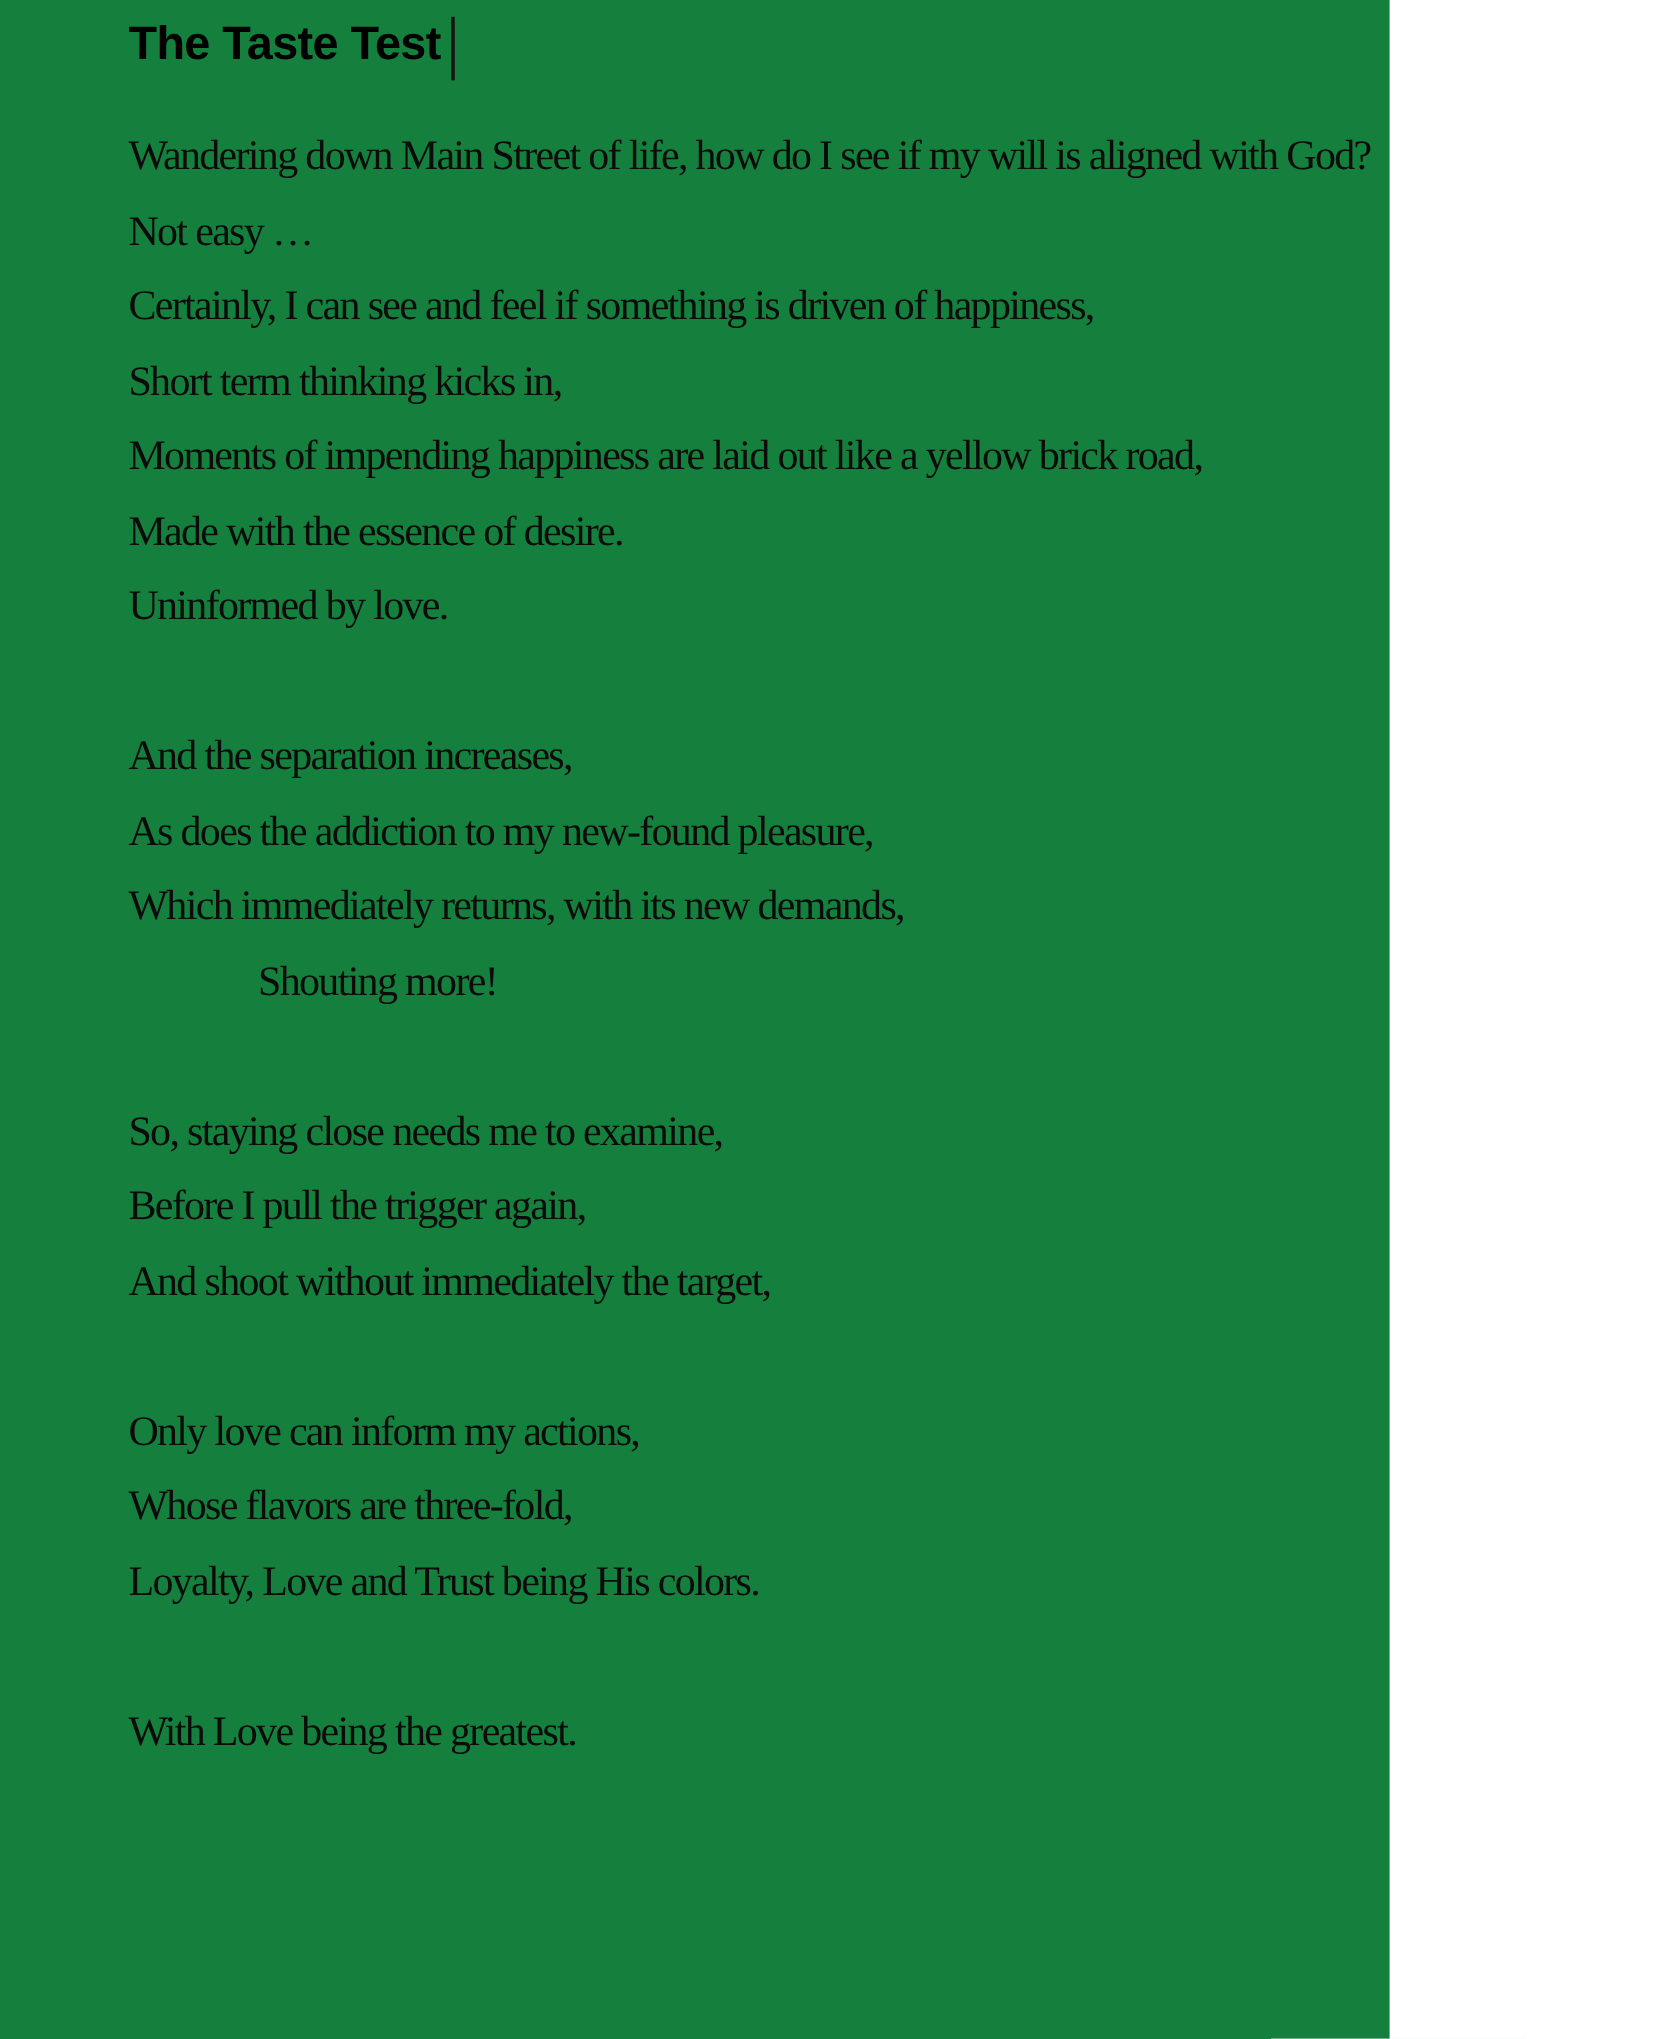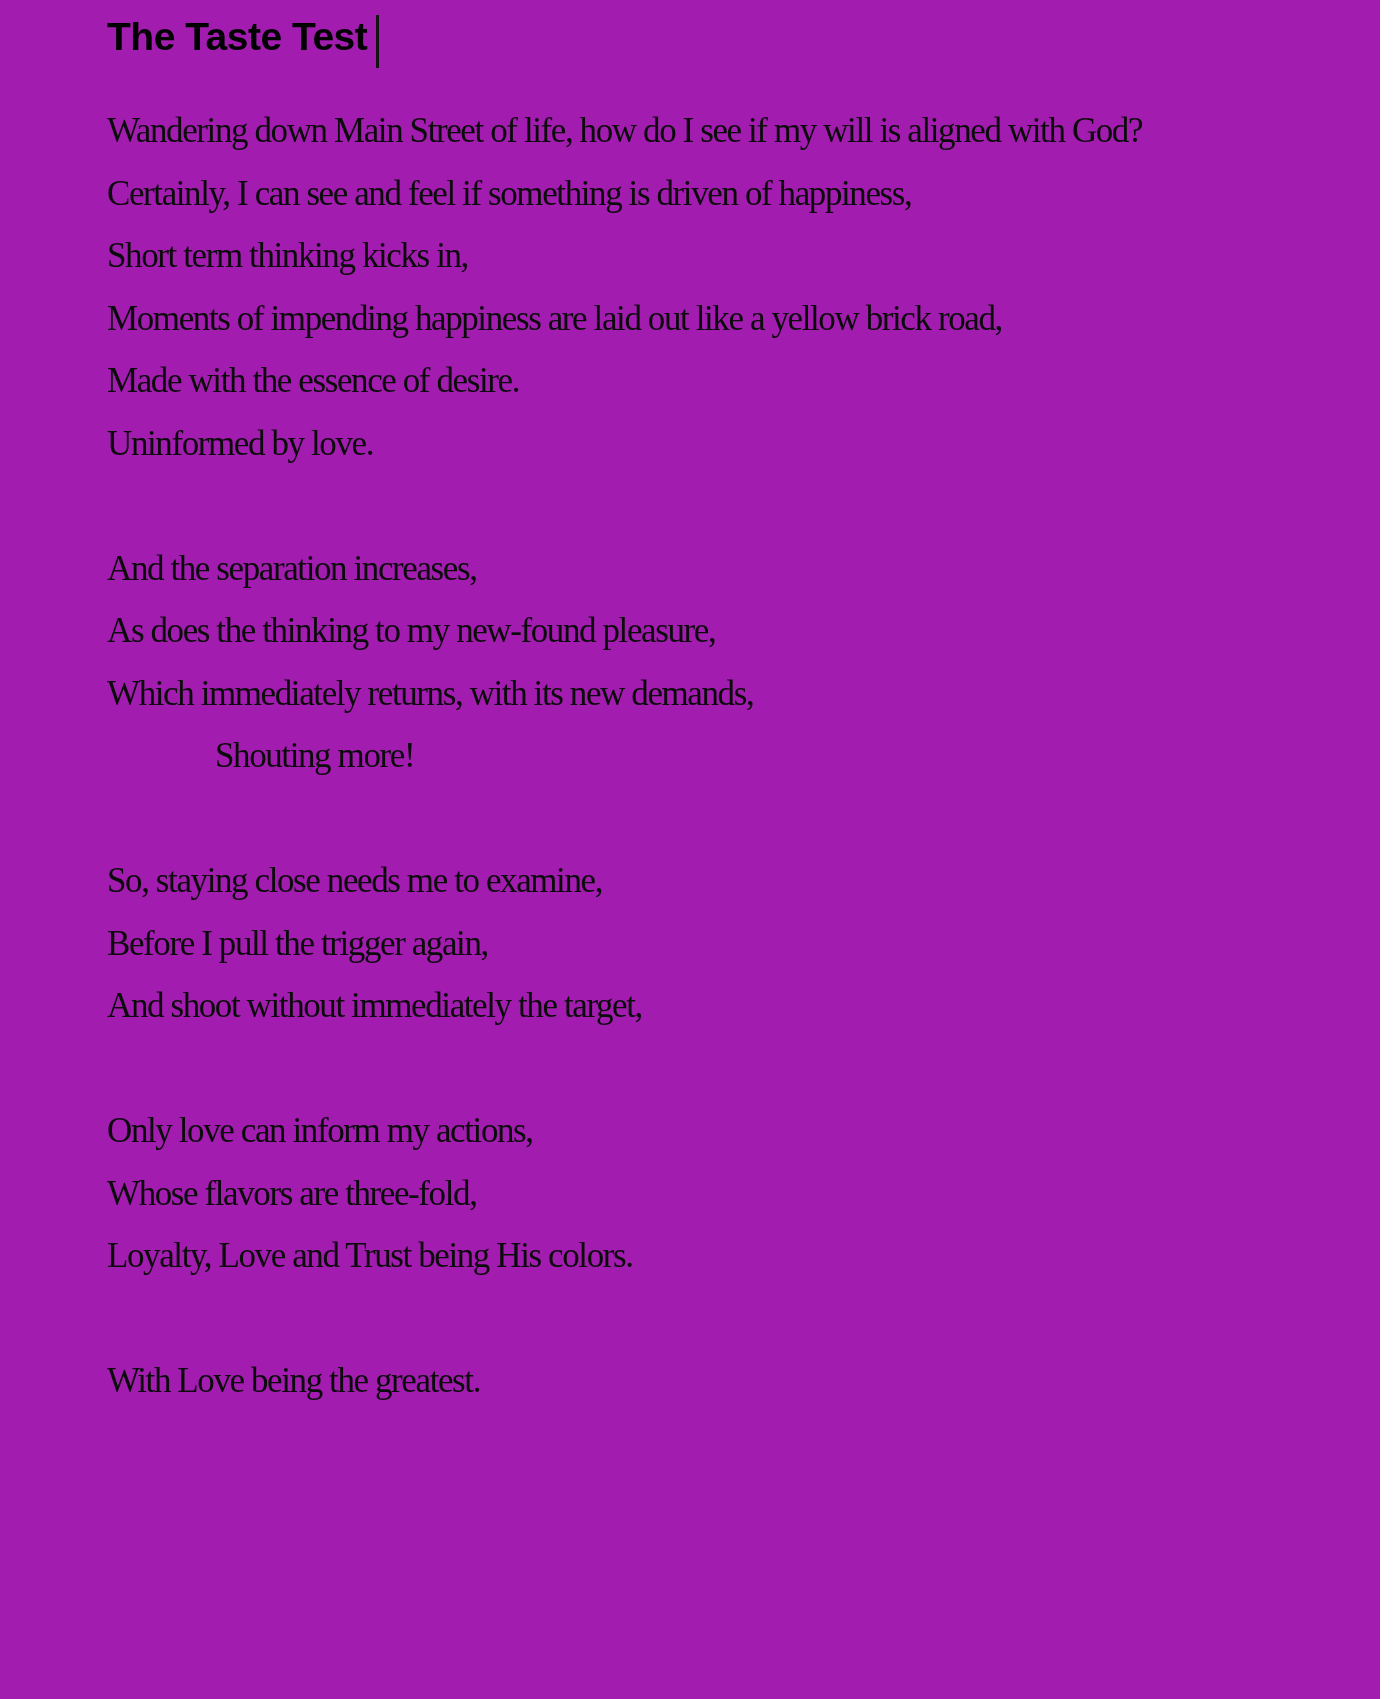--- a/index.html
+++ b/index.html
@@ -2,23 +2,23 @@
 <html><head>
 <meta charset="utf-8">
 <style>
   html, body {
     margin: 0;
     padding: 0;
     background: #ffffff;
   }
   .page {
     position: relative;
-    width: 1380px;
+    width: 1158px;
     height: 1699px;
-    background: #a21caf;
+    background: #15803d;
     box-sizing: border-box;
     padding: 14px 60px 0 107px;
     overflow: hidden;
     font-family: "Liberation Serif", "DejaVu Serif", serif;
     color: #0b0b0b;
   }
   .doc-title {
     font-family: "Liberation Sans", "DejaVu Sans", sans-serif;
     font-weight: bold;
     font-size: 39px;
@@ -54,28 +54,29 @@
 </style>
 </head>
 <body>
 
 <div class="page">
 
   <h1 class="doc-title"><span>The Taste Test</span><span class="caret"></span></h1>
 
   <div class="poem">
     <p class="line">Wandering down Main Street of life, how do I see if my will is aligned with God?</p>
+    <p class="line">Not easy …</p>
     <p class="line">Certainly, I can see and feel if something is driven of happiness,</p>
     <p class="line">Short term thinking kicks in,</p>
     <p class="line">Moments of impending happiness are laid out like a yellow brick road,</p>
     <p class="line">Made with the essence of desire.</p>
     <p class="line">Uninformed by love.</p>
     <p class="line blank"></p>
     <p class="line">And the separation increases,</p>
-    <p class="line">As does the thinking to my new-found pleasure,</p>
+    <p class="line">As does the addiction to my new-found pleasure,</p>
     <p class="line">Which immediately returns, with its new demands,</p>
     <p class="line indent">Shouting more!</p>
     <p class="line blank"></p>
     <p class="line">So, staying close needs me to examine,</p>
     <p class="line">Before I pull the trigger again,</p>
     <p class="line">And shoot without immediately the target,</p>
     <p class="line blank"></p>
     <p class="line">Only love can inform my actions,</p>
     <p class="line">Whose flavors are three-fold,</p>
     <p class="line">Loyalty, Love and Trust being His colors.</p>

